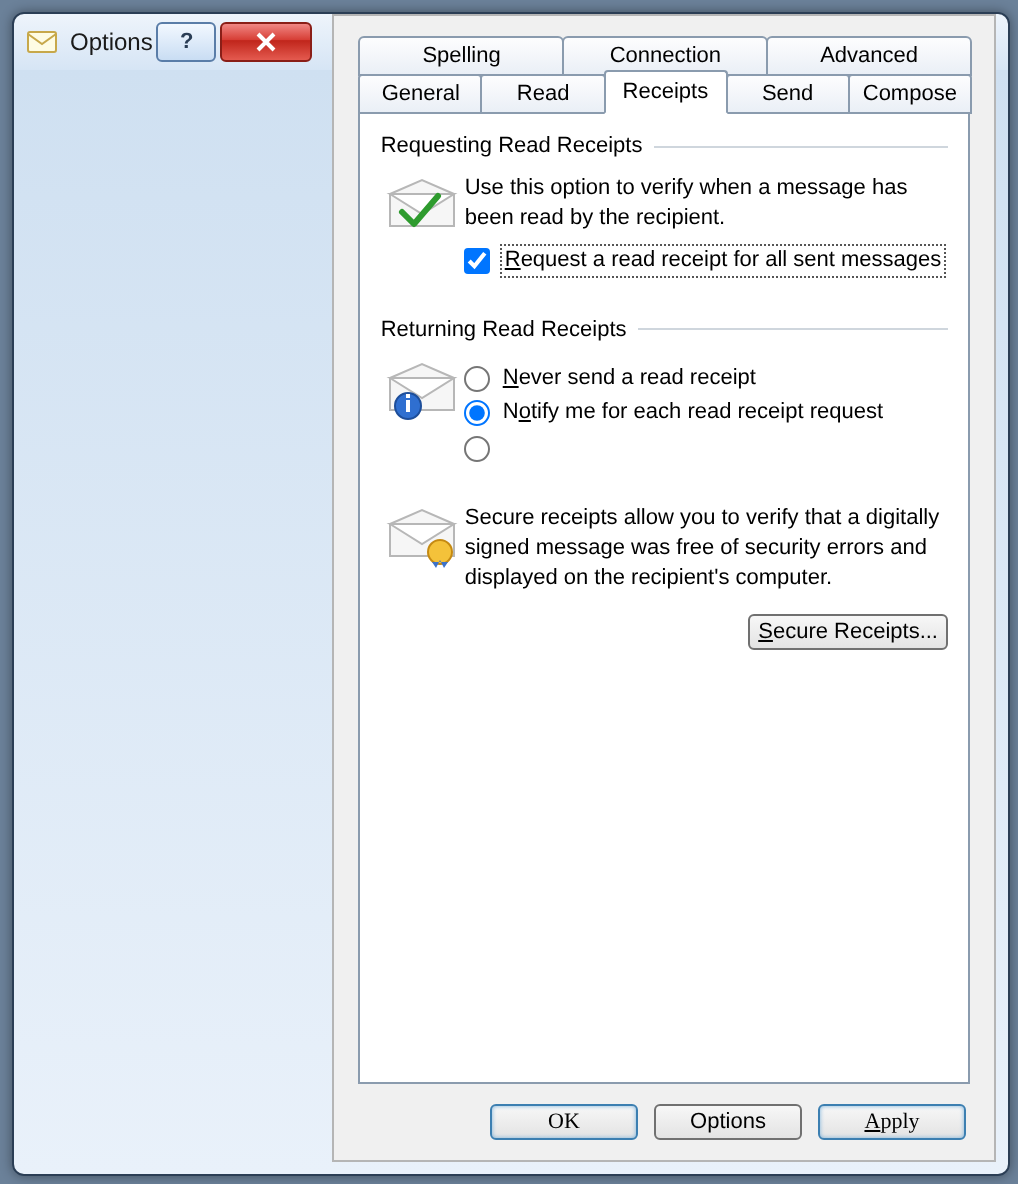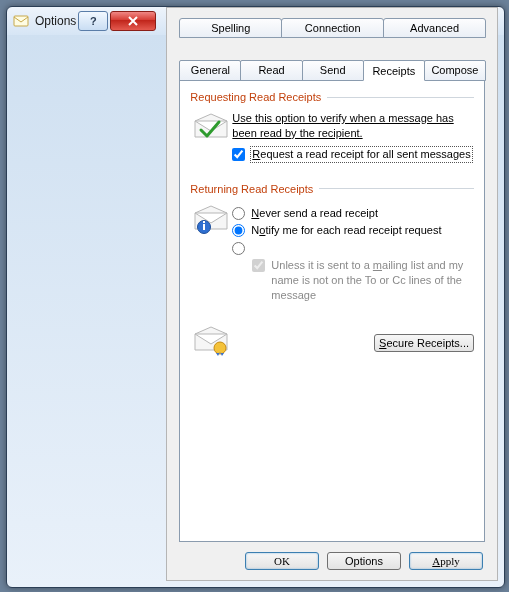--- a/index.html
+++ b/index.html
@@ -83,21 +83,20 @@
     z-index: 1;
   }
   .tabrow.top .tab {
     border-top-left-radius: 3px;
     border-top-right-radius: 3px;
   }
   .tabrow.bottom { margin-top: -1px; }
   .tabrow.bottom .tab {
     border-top-left-radius: 2px;
     border-top-right-radius: 2px;
-    margin-top: 23px;
   }
   .tab.active {
     background: #fff;
     border-bottom-color: #fff;
     z-index: 3;
     padding-top: 4px;
     margin-top: -2px;
   }
   
   .page {
@@ -108,21 +107,21 @@
     overflow: hidden;
     position: relative;
     z-index: 2;
   }
   
   .group { margin-bottom: 18px; }
   .group-header {
     display: flex;
     align-items: center;
     margin-bottom: 8px;
-    color: #c2410c;
+    color: #000000;
   }
   .group-title { font-size: 11px; white-space: nowrap; }
   .group-line {
     flex: 1;
     height: 1px;
     background: #cfd6dd;
     margin-left: 6px;
   }
   .group-body {
     display: flex;
@@ -133,21 +132,21 @@
     display: flex;
     align-items: flex-start;
     justify-content: center;
     padding-top: 2px;
   }
   .group-content {
     flex: 1;
     font-size: 11px;
     color: #000;
   }
-  .desc { line-height: 1.35; margin-bottom: 6px; text-decoration: underline; }
+  .desc { line-height: 1.35; margin-bottom: 6px; }
   .field {
     display: flex;
     align-items: flex-start;
     margin: 3px 0;
   }
   .field input[type=checkbox],
   .field input[type=radio] {
     margin: 1px 6px 0 0;
   }
   .field label { line-height: 1.35; }
@@ -213,22 +212,22 @@
 
     <div class="tabrows">
       <div class="tabrow top">
         <div class="tab">Spelling</div>
         <div class="tab">Connection</div>
         <div class="tab">Advanced</div>
       </div>
       <div class="tabrow bottom">
         <div class="tab">General</div>
         <div class="tab">Read</div>
+        <div class="tab active">Receipts</div>
         <div class="tab">Send</div>
-        <div class="tab active">Receipts</div>
         <div class="tab">Compose</div>
       </div>
     </div>
 
     <div class="page">
 
       <div class="group">
         <div class="group-header">
           <span class="group-title">Requesting Read Receipts</span>
           <span class="group-line"></span>
@@ -271,39 +270,36 @@
               <input type="radio" name="ret" id="rNever" style="">
               <label for="rNever"><span class="u">N</span>ever send a read receipt</label>
             </div>
             <div class="field">
               <input type="radio" name="ret" id="rNotify" checked="" style="">
               <label for="rNotify">N<span class="u">o</span>tify me for each read receipt request</label>
             </div>
             <div class="field">
               <input type="radio" name="ret" id="rAlways" style="">
             </div>
-            <div class="field sub">
-              <input type="checkbox" id="cbUnless" checked="" disabled="" style="">
-              <label for="cbUnless">Unless it is sent to a <span class="u">m</span>ailing list and my name is not on the To or Cc lines of the message</label>
-            </div>
           </div>
         </div>
       </div>
 
       <div class="group" style="margin-bottom:0">
         <div class="group-body">
           <div class="group-icon">
             <svg width="36" height="30" viewBox="0 0 36 30">
               <polygon points="2,8 18,1 34,8 34,24 2,24" fill="#f6f6f6" stroke="#b7b7b7"></polygon>
               <polygon points="2,8 18,18 34,8" fill="#ffffff" stroke="#b7b7b7"></polygon>
               <circle cx="27" cy="22" r="6" fill="#f4c23a" stroke="#c58a12"></circle>
               <path d="M23 27 L25 30 L27 26 L29 30 L31 27" fill="#3d72c9"></path>
             </svg>
           </div>
           <div class="group-content">
+            <div class="desc">Secure receipts allow you to verify that a digitally signed message was free of security errors and displayed on the recipient's computer.</div>
             <div class="secure-row">
               <button class="btn"><span class="u">S</span>ecure Receipts...</button>
             </div>
           </div>
         </div>
       </div>
 
     </div>
 
     <div class="buttons">

